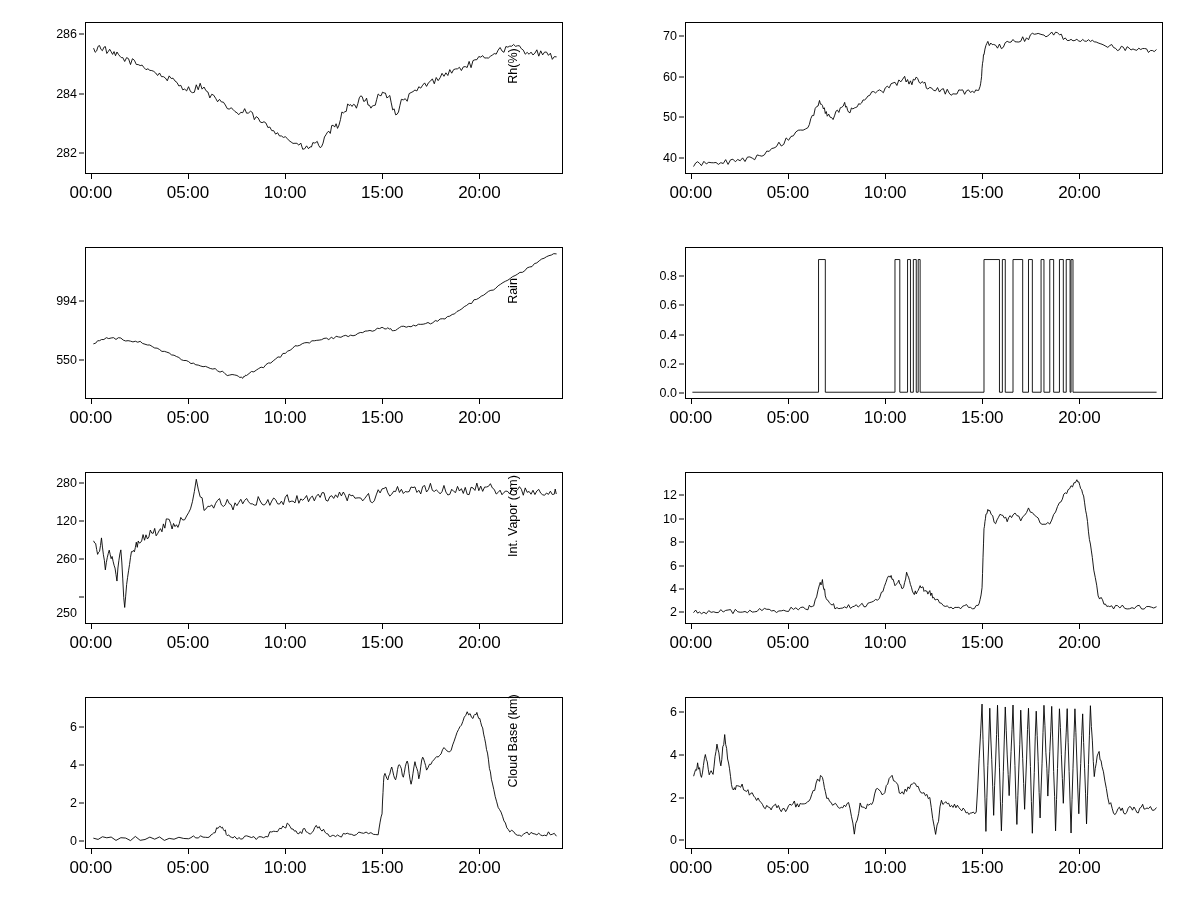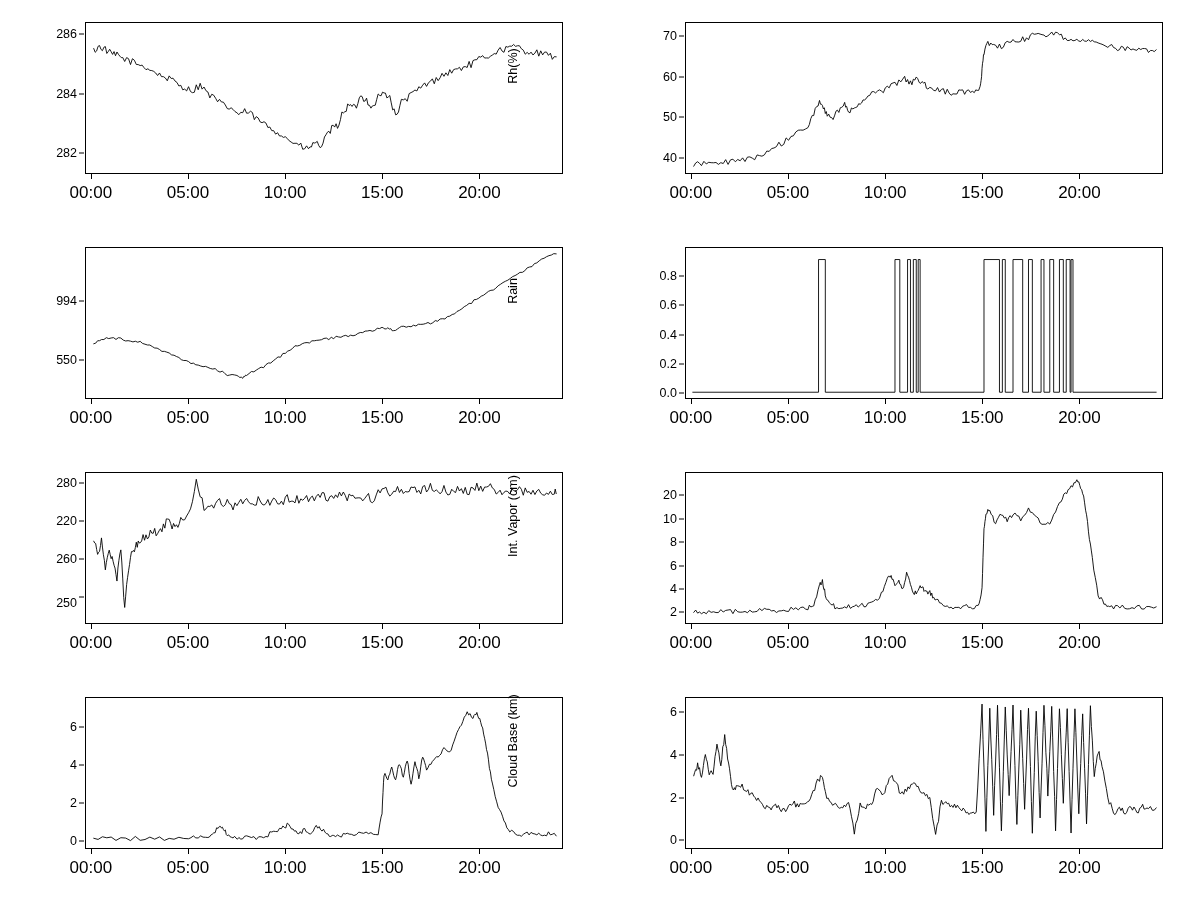--- a/index.html
+++ b/index.html
@@ -229,25 +229,25 @@
         <div class="xtick" style="left: 297.293px;">15:00</div>
         <div class="xtickmark" style="left: 297.293px;"></div>
         <div class="xtick" style="left: 394.447px;">20:00</div>
         <div class="xtickmark" style="left: 394.447px;"></div>
       </div>
   </div>
 
   <div class="panel">
 
     <div class="yticks" id="yt4">
-        <div class="ytick" style="top: 131px;">250</div>
+        <div class="ytick" style="top: 141px;">250</div>
         <div class="ytickmark" style="top: 125.4px;"></div>
         <div class="ytick" style="top: 87.4px;">260</div>
         <div class="ytickmark" style="top: 87.4px;"></div>
-        <div class="ytick" style="top: 49.4px;">220</div>
+        <div class="ytick" style="top: 49.4px;">120</div>
         <div class="ytickmark" style="top: 49.4px;"></div>
         <div class="ytick" style="top: 11.4px;">280</div>
         <div class="ytickmark" style="top: 11.4px;"></div>
       </div>
     <div class="plotbox">
       <svg viewBox="0 0 478 152" preserveAspectRatio="none">
         <path class="series" id="p4" d="M7.77,69.06 L8.74,70.94 L9.72,71.49 L10.69,77.54 L11.66,82.45 L12.63,80.35 L13.60,79.49 L14.57,73.42 L15.54,65.76 L16.52,75.07 L17.49,82.81 L18.46,88.60 L19.43,98.16 L20.40,90.89 L21.37,85.80 L22.35,81.61 L23.32,78.18 L24.29,82.61 L25.26,86.83 L26.23,84.59 L27.20,89.42 L28.17,93.46 L29.15,96.34 L30.12,102.90 L31.09,109.50 L32.06,96.28 L33.03,88.54 L34.00,82.04 L34.98,77.91 L35.95,90.21 L36.92,107.33 L37.89,126.18 L38.86,136.24 L39.83,124.82 L40.80,113.00 L41.78,105.73 L42.75,99.10 L43.72,92.79 L44.69,85.43 L45.66,79.63 L46.63,79.87 L47.61,78.44 L48.58,79.89 L49.55,75.57 L50.52,70.12 L51.49,75.33 L52.46,68.89 L53.43,70.96 L54.41,70.80 L55.86,68.89 L57.32,62.40 L58.78,68.15 L60.24,62.64 L61.69,66.83 L63.15,64.92 L64.61,57.82 L66.07,60.92 L67.52,61.06 L68.98,56.13 L70.44,63.64 L71.89,61.45 L73.35,58.64 L74.81,56.41 L76.27,59.57 L77.72,51.58 L79.18,55.89 L80.64,46.49 L82.10,46.65 L83.55,47.02 L85.01,51.12 L86.47,56.76 L87.92,51.08 L89.38,54.33 L90.84,52.44 L92.30,55.10 L93.75,51.20 L95.21,45.02 L97.15,47.66 L99.10,47.36 L101.04,43.58 L102.98,40.29 L104.93,36.34 L106.87,29.09 L108.81,18.77 L110.76,6.36 L112.70,16.28 L114.64,24.14 L116.59,25.12 L118.53,37.99 L120.47,36.37 L122.41,33.69 L124.36,33.92 L126.30,32.39 L128.24,35.64 L130.19,30.70 L132.13,27.70 L134.07,25.91 L136.02,32.32 L137.96,33.90 L139.90,32.15 L141.85,26.70 L143.79,30.92 L145.73,32.12 L147.67,37.39 L149.62,30.22 L151.56,33.12 L153.50,29.76 L155.45,26.63 L157.39,31.23 L159.33,27.80 L161.28,25.80 L163.22,29.13 L165.16,31.23 L167.11,31.26 L169.05,32.51 L170.99,32.58 L172.93,23.90 L174.88,28.35 L176.82,31.61 L178.76,32.53 L180.71,30.88 L182.65,26.86 L184.59,32.77 L186.54,28.44 L188.48,25.32 L190.42,27.02 L192.37,31.19 L194.31,31.50 L196.25,28.56 L198.20,32.10 L200.14,24.51 L202.08,21.95 L204.02,29.53 L205.97,28.59 L207.91,28.56 L209.85,30.35 L211.80,22.88 L213.74,30.66 L215.68,26.26 L217.63,27.57 L219.57,25.73 L221.51,22.81 L223.46,29.12 L225.40,25.04 L227.34,23.41 L229.28,28.20 L231.23,23.72 L233.17,21.46 L235.11,24.76 L237.06,19.91 L239.00,20.07 L240.94,27.55 L242.89,28.51 L244.83,24.04 L246.77,23.00 L248.72,25.77 L250.66,22.12 L252.60,24.81 L254.54,19.33 L256.49,23.25 L258.43,19.26 L260.37,22.78 L262.32,28.19 L264.26,21.32 L266.20,23.01 L268.15,22.58 L270.09,25.56 L272.03,25.29 L273.98,25.13 L275.92,25.35 L277.86,28.25 L279.80,25.90 L281.75,23.27 L283.69,20.71 L285.63,28.98 L287.58,30.16 L289.52,28.18 L291.46,22.19 L293.41,16.96 L295.35,20.19 L297.29,16.10 L299.24,15.67 L301.18,14.35 L303.12,20.10 L305.07,23.38 L307.01,21.49 L308.95,18.47 L310.89,18.81 L312.84,13.66 L314.78,19.72 L316.72,16.48 L318.67,20.79 L320.61,18.79 L322.55,19.19 L324.50,18.80 L326.44,14.18 L328.38,14.78 L330.33,14.11 L332.27,19.67 L334.21,17.52 L336.15,21.23 L338.10,13.81 L340.04,12.64 L341.98,19.25 L343.93,16.63 L345.87,10.47 L347.81,17.59 L349.76,18.72 L351.70,17.08 L353.64,18.86 L355.59,21.13 L357.53,18.91 L359.47,12.63 L361.41,19.29 L363.36,22.27 L365.30,21.67 L367.24,16.47 L369.19,18.58 L371.13,19.82 L373.07,13.56 L375.02,18.26 L376.96,15.87 L378.90,20.71 L380.85,14.57 L382.79,21.62 L384.73,21.90 L386.67,14.48 L388.62,15.12 L390.56,17.66 L392.50,10.24 L394.45,17.92 L396.39,13.26 L398.33,18.61 L400.28,14.27 L402.22,14.19 L404.16,13.50 L406.11,10.83 L408.05,15.12 L409.99,16.66 L411.93,21.31 L413.88,19.70 L415.82,17.42 L417.76,22.05 L419.71,19.61 L421.65,18.26 L423.59,18.78 L425.54,21.33 L427.48,16.23 L429.42,17.62 L431.37,18.76 L433.31,16.98 L435.25,13.84 L437.20,16.51 L439.14,22.54 L441.08,15.09 L443.02,19.59 L444.97,18.70 L446.91,21.51 L448.85,17.48 L450.80,21.86 L452.74,18.23 L454.68,16.61 L456.63,20.45 L458.57,22.07 L460.51,22.55 L462.46,20.26 L464.40,21.68 L466.34,18.42 L468.28,21.80 L469.26,21.71 L470.23,21.45 L471.20,16.27 L472.17,20.90"></path>
       </svg>
     </div>
     <div class="xticks" id="xt4">
@@ -270,21 +270,21 @@
         <div class="ytick" style="top: 140.308px;">2</div>
         <div class="ytickmark" style="top: 140.308px;"></div>
         <div class="ytick" style="top: 116.923px;">4</div>
         <div class="ytickmark" style="top: 116.923px;"></div>
         <div class="ytick" style="top: 93.5385px;">6</div>
         <div class="ytickmark" style="top: 93.5385px;"></div>
         <div class="ytick" style="top: 70.1538px;">8</div>
         <div class="ytickmark" style="top: 70.1538px;"></div>
         <div class="ytick" style="top: 46.7692px;">10</div>
         <div class="ytickmark" style="top: 46.7692px;"></div>
-        <div class="ytick" style="top: 23.3846px;">20</div>
+        <div class="ytick" style="top: 23.3846px;">12</div>
         <div class="ytickmark" style="top: 23.3846px;"></div>
       </div>
     <div class="plotbox">
       <svg viewBox="0 0 478 152" preserveAspectRatio="none">
         <path class="series" id="p5" d="M7.77,141.23 L9.72,138.88 L11.66,141.99 L13.60,140.85 L15.54,142.57 L17.97,141.08 L20.40,142.61 L22.83,139.45 L25.26,141.21 L27.69,140.63 L30.12,141.41 L32.55,141.43 L34.98,138.44 L37.40,140.89 L39.83,139.24 L42.26,138.84 L44.69,138.40 L47.12,142.53 L49.55,138.19 L51.98,140.64 L54.41,141.09 L56.84,140.94 L59.26,140.32 L61.69,141.61 L64.12,139.02 L66.55,140.94 L68.98,140.66 L71.41,140.22 L73.84,137.36 L76.27,139.42 L78.70,137.20 L81.12,138.12 L83.55,138.12 L85.98,139.78 L88.41,139.30 L90.84,141.37 L93.27,139.79 L95.70,139.68 L98.13,139.07 L100.55,140.06 L102.98,140.31 L105.41,136.03 L107.84,138.21 L110.27,136.58 L112.70,138.67 L115.13,136.32 L117.56,135.83 L119.99,137.85 L122.41,138.62 L123.87,133.95 L125.33,135.70 L126.79,135.21 L128.24,134.69 L129.70,128.58 L131.16,125.54 L132.62,118.48 L134.07,113.17 L134.80,110.81 L135.53,113.47 L136.26,111.76 L136.99,107.97 L137.72,114.52 L138.45,118.22 L139.17,117.54 L139.90,124.53 L140.87,127.36 L141.85,128.85 L142.82,129.29 L143.79,131.31 L145.25,132.75 L146.70,133.85 L148.16,132.42 L149.62,137.71 L151.56,136.41 L153.50,137.48 L155.45,137.08 L157.39,136.82 L159.33,135.62 L161.28,136.83 L163.22,133.40 L165.16,137.19 L167.11,135.62 L169.05,135.00 L170.99,133.50 L172.93,135.87 L174.88,133.96 L176.82,132.03 L178.76,135.57 L180.71,135.41 L182.65,132.00 L184.59,131.29 L186.54,130.74 L188.48,129.83 L190.42,128.08 L192.37,128.94 L194.31,126.87 L196.25,120.80 L197.71,120.23 L199.17,115.08 L200.62,111.17 L202.08,106.86 L203.05,104.77 L204.02,104.54 L205.00,105.70 L205.97,103.84 L206.94,107.81 L207.91,107.56 L208.88,110.73 L209.85,114.21 L210.83,113.21 L211.80,111.87 L212.77,110.83 L213.74,108.60 L214.71,112.59 L215.68,113.11 L216.65,116.88 L217.63,117.04 L218.60,115.34 L219.57,110.95 L220.54,107.47 L221.51,100.55 L222.48,103.54 L223.46,105.49 L224.43,108.92 L225.40,113.09 L226.37,115.72 L227.34,119.63 L228.31,121.82 L229.28,123.23 L230.26,119.46 L231.23,122.55 L232.20,120.34 L233.17,118.95 L234.14,116.62 L235.11,114.16 L236.09,116.48 L237.06,115.59 L238.03,115.44 L239.00,120.01 L239.97,118.95 L240.94,119.68 L241.91,119.68 L242.89,122.73 L243.86,120.71 L244.83,119.16 L245.80,124.20 L246.77,121.69 L247.74,126.71 L248.72,125.92 L250.17,128.68 L251.63,128.08 L253.09,128.17 L254.54,131.48 L256.49,132.00 L258.43,134.41 L260.37,135.21 L262.32,134.68 L264.26,136.57 L266.20,136.03 L268.15,137.67 L270.09,136.19 L272.03,136.23 L273.98,136.14 L275.92,137.47 L277.86,134.97 L279.80,134.29 L281.75,133.32 L283.69,136.21 L285.63,136.15 L287.58,137.59 L289.52,137.46 L291.46,134.21 L293.41,134.13 L294.38,132.16 L295.35,128.18 L296.32,123.57 L297.29,116.25 L297.78,102.01 L298.26,85.90 L298.75,71.85 L299.24,56.46 L299.72,53.99 L300.21,49.18 L300.69,46.36 L301.18,41.76 L302.15,41.34 L303.12,36.92 L304.09,38.41 L305.07,37.93 L306.52,42.05 L307.98,43.24 L309.44,49.97 L310.89,51.40 L312.35,47.48 L313.81,44.86 L315.27,41.86 L316.72,42.62 L318.18,42.95 L319.64,45.67 L321.10,44.82 L322.55,49.37 L324.01,45.25 L325.47,43.21 L326.92,45.23 L328.38,42.54 L330.33,40.51 L332.27,43.20 L334.21,43.72 L336.15,48.51 L338.10,44.37 L340.04,42.80 L341.98,40.10 L343.93,35.39 L345.87,39.71 L347.81,40.10 L349.76,42.59 L351.70,44.10 L353.64,45.63 L355.59,50.64 L357.53,52.02 L359.47,51.91 L361.41,51.94 L363.36,50.14 L365.30,51.78 L367.24,47.71 L369.19,42.08 L371.13,39.54 L373.07,33.98 L375.02,30.02 L376.47,29.35 L377.93,26.49 L379.39,21.43 L380.85,20.05 L382.30,20.87 L383.76,16.85 L385.22,15.99 L386.67,12.91 L388.13,14.12 L389.59,9.92 L391.05,9.80 L392.50,6.83 L393.48,9.09 L394.45,8.98 L395.42,12.50 L396.39,15.93 L397.36,16.89 L398.33,21.04 L399.30,23.27 L400.28,30.23 L401.25,37.67 L402.22,42.38 L403.19,49.09 L404.16,59.62 L405.13,67.47 L406.11,71.99 L407.08,78.96 L408.05,85.66 L409.51,98.39 L410.96,105.74 L412.42,113.68 L413.88,124.59 L415.34,127.74 L416.79,125.97 L418.25,128.44 L419.71,133.01 L421.16,132.77 L422.62,135.21 L424.08,134.85 L425.54,135.41 L427.48,134.54 L429.42,137.75 L431.37,134.23 L433.31,134.38 L435.74,136.80 L438.17,133.83 L440.60,137.22 L443.02,137.77 L445.45,137.57 L447.88,136.49 L450.31,137.37 L452.74,134.69 L455.17,134.09 L457.60,137.83 L460.03,137.82 L462.46,135.40 L464.88,135.26 L467.31,135.95 L469.74,136.82 L472.17,135.63"></path>
       </svg>
     </div>
     <div class="xticks" id="xt5">
         <div class="xtick" style="left: 5.82927px;">00:00</div>
         <div class="xtickmark" style="left: 5.82927px;"></div>

